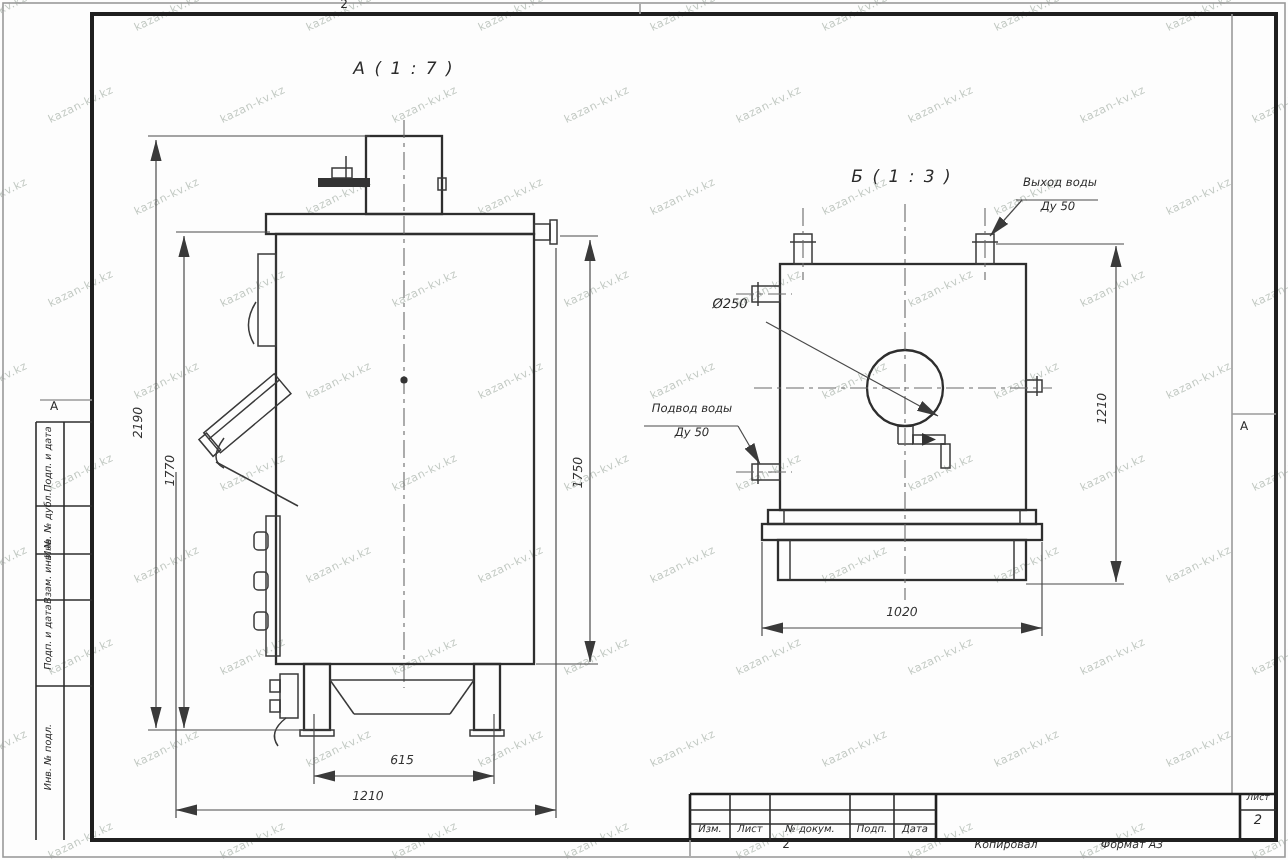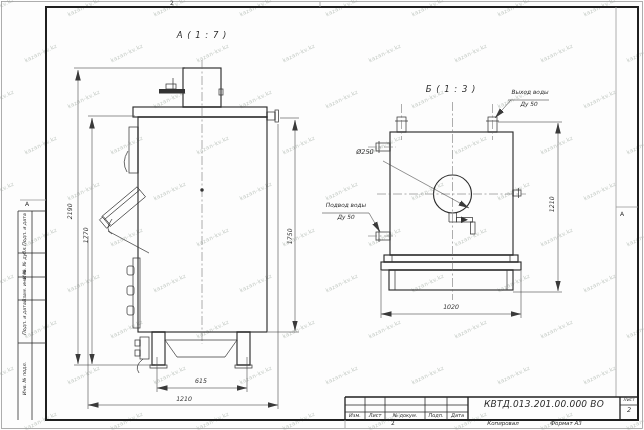--- a/index.html
+++ b/index.html
@@ -285,19 +285,18 @@
   <div class="t zone" style="left:167px;top:0px;width:10px;text-align:center;">2</div>
   <div class="t zone" style="left:388px;top:420px;width:10px;text-align:center;">2</div>
   <div class="t zone" style="left:22px;top:201px;width:10px;text-align:center;">А</div>
   <div class="t zone" style="left:617px;top:211px;width:10px;text-align:center;">А</div>
 
   <div class="t tbsmall" style="left:345px;top:413px;width:20px;text-align:center;">Изм.</div>
   <div class="t tbsmall" style="left:365px;top:413px;width:20px;text-align:center;">Лист</div>
   <div class="t tbsmall" style="left:385px;top:413px;width:40px;text-align:center;">№ докум.</div>
   <div class="t tbsmall" style="left:425px;top:413px;width:22px;text-align:center;">Подп.</div>
   <div class="t tbsmall" style="left:447px;top:413px;width:21px;text-align:center;">Дата</div>
-  <div class="t it" style="left:470px;top:400px;width:148px;text-align:center;font-size:9px;letter-spacing:.2px;">КВТД.013.201.00.000 ВО</div>
   <div class="t tbsmall" style="left:620px;top:398px;width:18px;text-align:center;font-size:4.5px;">Лист</div>
   <div class="t it" style="left:620px;top:407px;width:18px;text-align:center;font-size:6.5px;">2</div>
   <div class="t tbsmall" style="left:473px;top:421px;width:60px;text-align:center;font-size:5.5px;">Копировал</div>
   <div class="t tbsmall" style="left:536px;top:421px;width:60px;text-align:center;font-size:5.5px;">Формат А3</div>
 
 </div>
 
 </body></html>

